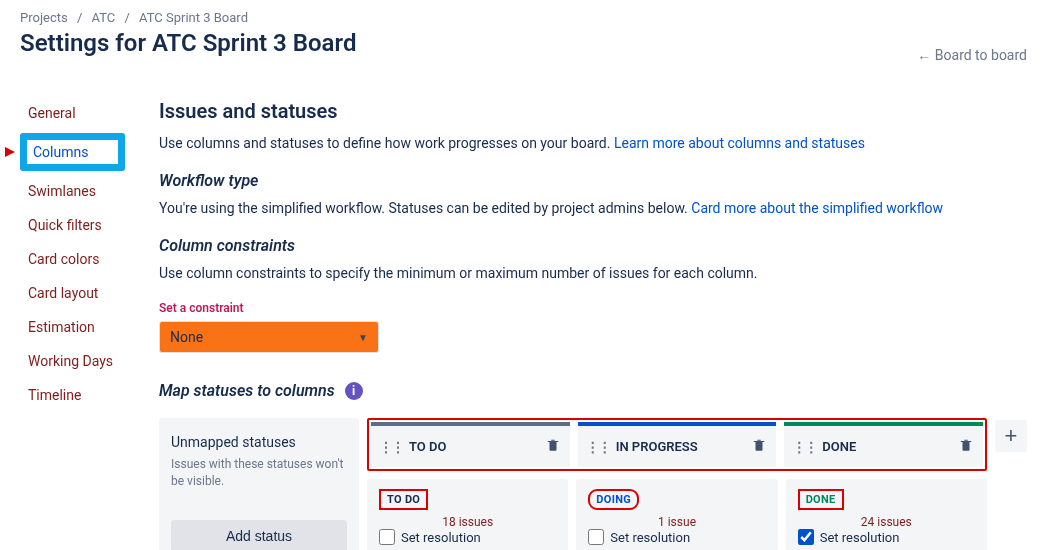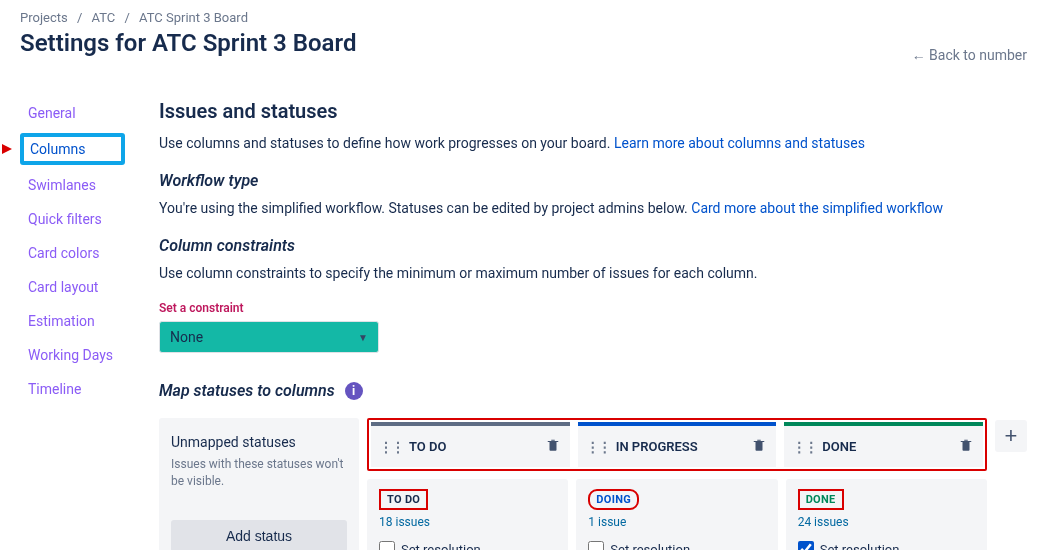--- a/index.html
+++ b/index.html
@@ -17,28 +17,28 @@
   .breadcrumb .sep { margin: 0 6px; }
   .header-row { display: flex; justify-content: space-between; align-items: flex-start; }
   .page-title { font-size: 24px; font-weight: 600; color: #172b4d; }
   .back-link { font-size: 14px; color: #6b778c; margin-top: 18px; }
   .content { display: flex; margin-top: 36px; gap: 34px; }
   .sidebar { width: 105px; flex-shrink: 0; }
   .sidebar-item {
     padding: 6px 8px;
     margin-bottom: 6px;
     font-size: 14px;
-    color: #8b5cf6;
+    color: #7f1d1d;
     cursor: pointer;
     border-radius: 3px;
     position: relative;
   }
   .sidebar-item.active {
     color: #0052cc;
-    border: 4px solid #0ea5e9;
+    border: 7px solid #0ea5e9;
     padding: 4px 6px;
   }
   .red-arrow {
     position: absolute;
     left: -22px;
     top: 50%;
     transform: translateY(-50%);
     width: 0; height: 0;
     border-top: 5px solid transparent;
     border-bottom: 5px solid transparent;
@@ -48,21 +48,21 @@
   .section-title { font-size: 20px; font-weight: 600; margin-bottom: 12px; }
   .section-sub { font-size: 14px; color: #172b4d; margin-bottom: 20px; }
   .section-heading { font-size: 16px; font-weight: 600; margin-bottom: 10px; font-style: italic; }
   .section-text { font-size: 14px; margin-bottom: 20px; }
   .label { font-size: 12px; font-weight: 600; color: #be185d; margin-bottom: 6px; }
   .select {
     width: 220px; padding: 7px 10px;
     border: 1px solid #dfe1e6; border-radius: 3px;
     display: flex; justify-content: space-between; align-items: center;
     font-size: 14px; cursor: pointer; margin-bottom: 28px;
-    background: #14b8a6;
+    background: #f97316;
   }
   .chev { font-size: 10px; color: #344563; }
   .map-row { display: flex; align-items: center; gap: 10px; margin-bottom: 18px; }
   .info-icon {
     width: 18px; height: 18px; border-radius: 50%;
     background: #6554c0; color: #fff; font-size: 12px; font-weight: bold;
     display: inline-flex; align-items: center; justify-content: center;
   }
   .board-area { display: flex; gap: 8px; align-items: flex-start; }
   .unmapped {
@@ -105,21 +105,21 @@
   }
   .status-badge {
     display: inline-block; padding: 2px 6px;
     border: 2px solid #d90000;
     font-size: 11px; font-weight: 700; letter-spacing: 0.3px;
     margin-bottom: 5px;
   }
   .status-badge.todo-b { color: #172b4d; }
   .status-badge.doing-b { color: #0052cc; border-radius: 9px; }
   .status-badge.done-b { color: #00875a; }
-  .issue-count { font-size: 12px; color: #0369a1; margin-bottom: 12px; }
+  .issue-count { font-size: 12px; color: #7f1d1d; margin-bottom: 0; text-align: center; }
   .resolution-row { display: flex; align-items: center; gap: 6px; font-size: 13px; }
   .resolution-row input[type=checkbox] {
     width: 16px; height: 16px; cursor: pointer;
     accent-color: #0052cc;
   }
   .add-col-btn {
     width: 32px; height: 32px; background: #f4f5f7;
     border: none; border-radius: 3px; font-size: 22px; color: #42526e;
     cursor: pointer; flex-shrink: 0;
     display: flex; align-items: center; justify-content: center;
@@ -133,21 +133,21 @@
 <div class="breadcrumb">
   <a href="#">Projects</a>
   <span class="sep">/</span>
   <a href="#">ATC</a>
   <span class="sep">/</span>
   <a href="#">ATC Sprint 3 Board</a>
 </div>
 
 <div class="header-row">
   <h1 class="page-title">Settings for ATC Sprint 3 Board</h1>
-  <a href="#" class="back-link">← Back to number</a>
+  <a href="#" class="back-link">← Board to board</a>
 </div>
 
 <div class="content">
   <nav class="sidebar">
     <div class="sidebar-item">General</div>
     <div class="sidebar-item active">
       <span class="red-arrow"></span>
       <span>Columns</span>
     </div>
     <div class="sidebar-item">Swimlanes</div>

